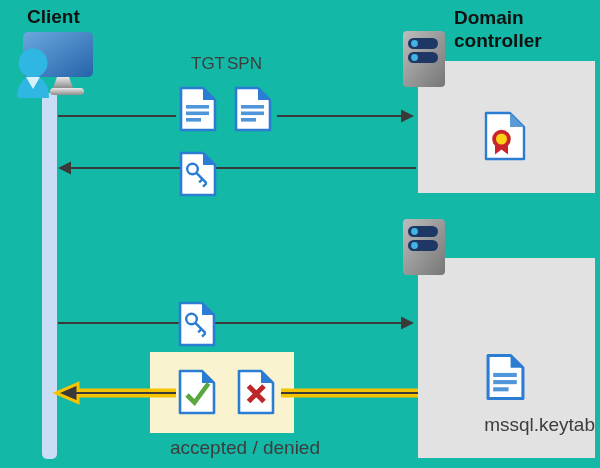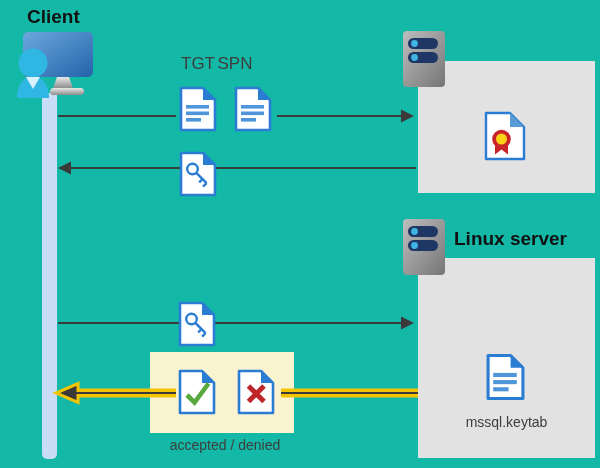--- a/index.html
+++ b/index.html
@@ -3,22 +3,22 @@
 <meta charset="utf-8">
 <style>
   html,body{margin:0;padding:0;background:#fff;}
   #canvas{
     position:relative;width:600px;height:468px;background:#14b8a6;
     font-family:"Liberation Sans",sans-serif;overflow:hidden;
   }
   .abs{position:absolute;}
   .title{font-weight:bold;font-size:19px;line-height:23px;color:#111;}
   .label{font-size:17px;color:#3d3d3d;}
-  .biglabel{font-size:14px;color:#3d3d3d;}
-  .center{text-align:center;}
+  .biglabel{font-size:19px;color:#3d3d3d;}
+  .center{text-align:right;}
   .graybox{background:#e2e2e2;z-index:0;}
   .doc{z-index:3;}
   .doc svg{display:block;width:100%;height:100%;}
   #timeline{
     left:42px;top:93px;width:15px;height:366px;background:#c9ddf6;
     border-radius:0 0 5px 5px;z-index:1;
   }
   #result-highlight{left:150px;top:352px;width:144px;height:81px;background:#faf3d0;z-index:1;}
   #arrows{left:0;top:0;width:600px;height:468px;z-index:2;pointer-events:none;}
   .icon{z-index:3;}
@@ -74,21 +74,21 @@
     <g>
       <line x1="281" y1="393" x2="418" y2="393" stroke="#f5c400" stroke-width="9"></line>
       <line x1="74" y1="393" x2="176" y2="393" stroke="#f5c400" stroke-width="9"></line>
       <polygon points="78,383.5 78,402.5 56,393" fill="#3a3a3a" stroke="#f5c400" stroke-width="3"></polygon>
       <line x1="281" y1="393" x2="418" y2="393" stroke="#3a3a3a" stroke-width="2.2"></line>
       <line x1="76" y1="393" x2="176" y2="393" stroke="#3a3a3a" stroke-width="2.2"></line>
     </g>
   </svg>
 
   <div id="client-title" class="abs title">Client</div>
-  <div id="linux-title" class="abs title">Linux server</div>
+  <div id="dc-title" class="abs title">Domain controller</div>
   <div id="tgt-label" class="abs label center">TGT</div>
   <div id="spn-label" class="abs label center">SPN</div>
   <div id="result-label" class="abs biglabel center">accepted / denied</div>
   <div id="keytab-label" class="abs biglabel center">mssql.keytab</div>
 
   <div class="abs icon" style="left:12px;top:30px;width:86px;height:68px;">
     <svg viewBox="0 0 86 68">
       <rect x="11" y="2" width="70" height="45" rx="5" fill="url(#gradMonitor)"></rect>
       <polygon points="45,47 57,47 61,58 41,58" fill="url(#gradStand)"></polygon>
       <rect x="38" y="58" width="34" height="7" rx="3.5" fill="url(#gradStand)"></rect>

